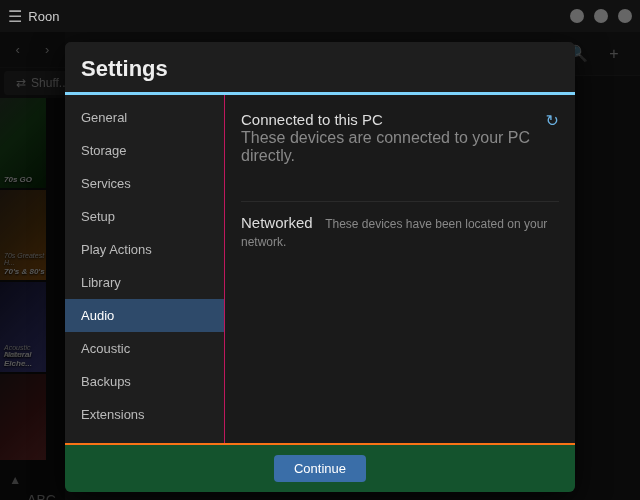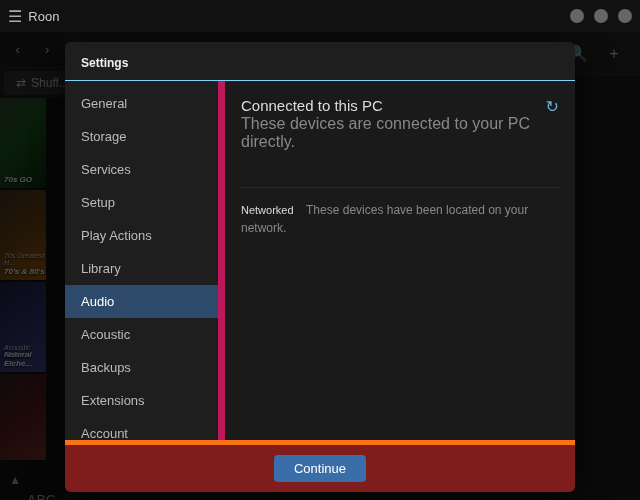--- a/index.html
+++ b/index.html
@@ -171,38 +171,38 @@
       height: 450px;
       border-radius: 6px;
       display: flex;
       flex-direction: column;
       overflow: hidden;
       box-shadow: 0 8px 32px rgba(0,0,0,0.7);
     }
 
     #settings-header {
       padding: 14px 16px 10px;
-      font-size: 12px;
+      font-size: 22px;
       color: #eee;
       font-weight: 600;
       background: #1e1e1e;
-      border-bottom: 1px solid #7dd3fc;
+      border-bottom: 3px solid #7dd3fc;
     }
 
     #settings-body {
       display: flex;
       flex: 1;
       overflow: hidden;
     }
 
     
     #settings-nav {
       width: 160px;
       background: #1e1e1e;
-      border-right: 7px solid #be185d;
+      border-right: 1px solid #be185d;
       padding: 6px 0;
       display: flex;
       flex-direction: column;
       overflow-y: auto;
     }
     .settings-nav-item {
       padding: 9px 16px;
       font-size: 13px;
       color: #bbb;
       cursor: pointer;
@@ -247,21 +247,21 @@
       cursor: pointer;
     }
 
     .section-divider {
       border: none;
       border-top: 1px solid #2a2a2a;
       margin: 20px 0 12px;
     }
 
     .networked-title {
-      font-size: 11px;
+      font-size: 15px;
       color: #ddd;
       font-weight: 500;
       display: inline;
       margin-right: 8px;
       margin-top: 30px;
     }
     .networked-sub {
       font-size: 12px;
       color: #888;
       display: inline;
@@ -274,22 +274,22 @@
       border: none;
       border-radius: 4px;
       padding: 6px 20px;
       font-size: 13px;
       cursor: pointer;
       display: block;
       margin: 0 auto;
     }
     #settings-footer {
       padding: 10px;
-      border-top: 5px solid #f97316;
-      background: #7f1d1d;
+      border-top: 2px solid #f97316;
+      background: #14532d;
       text-align: center;
     }
 
     
     #top-bar {
       height: 44px;
       background: #1f1f1f;
       display: flex;
       align-items: center;
       padding: 0 12px;

